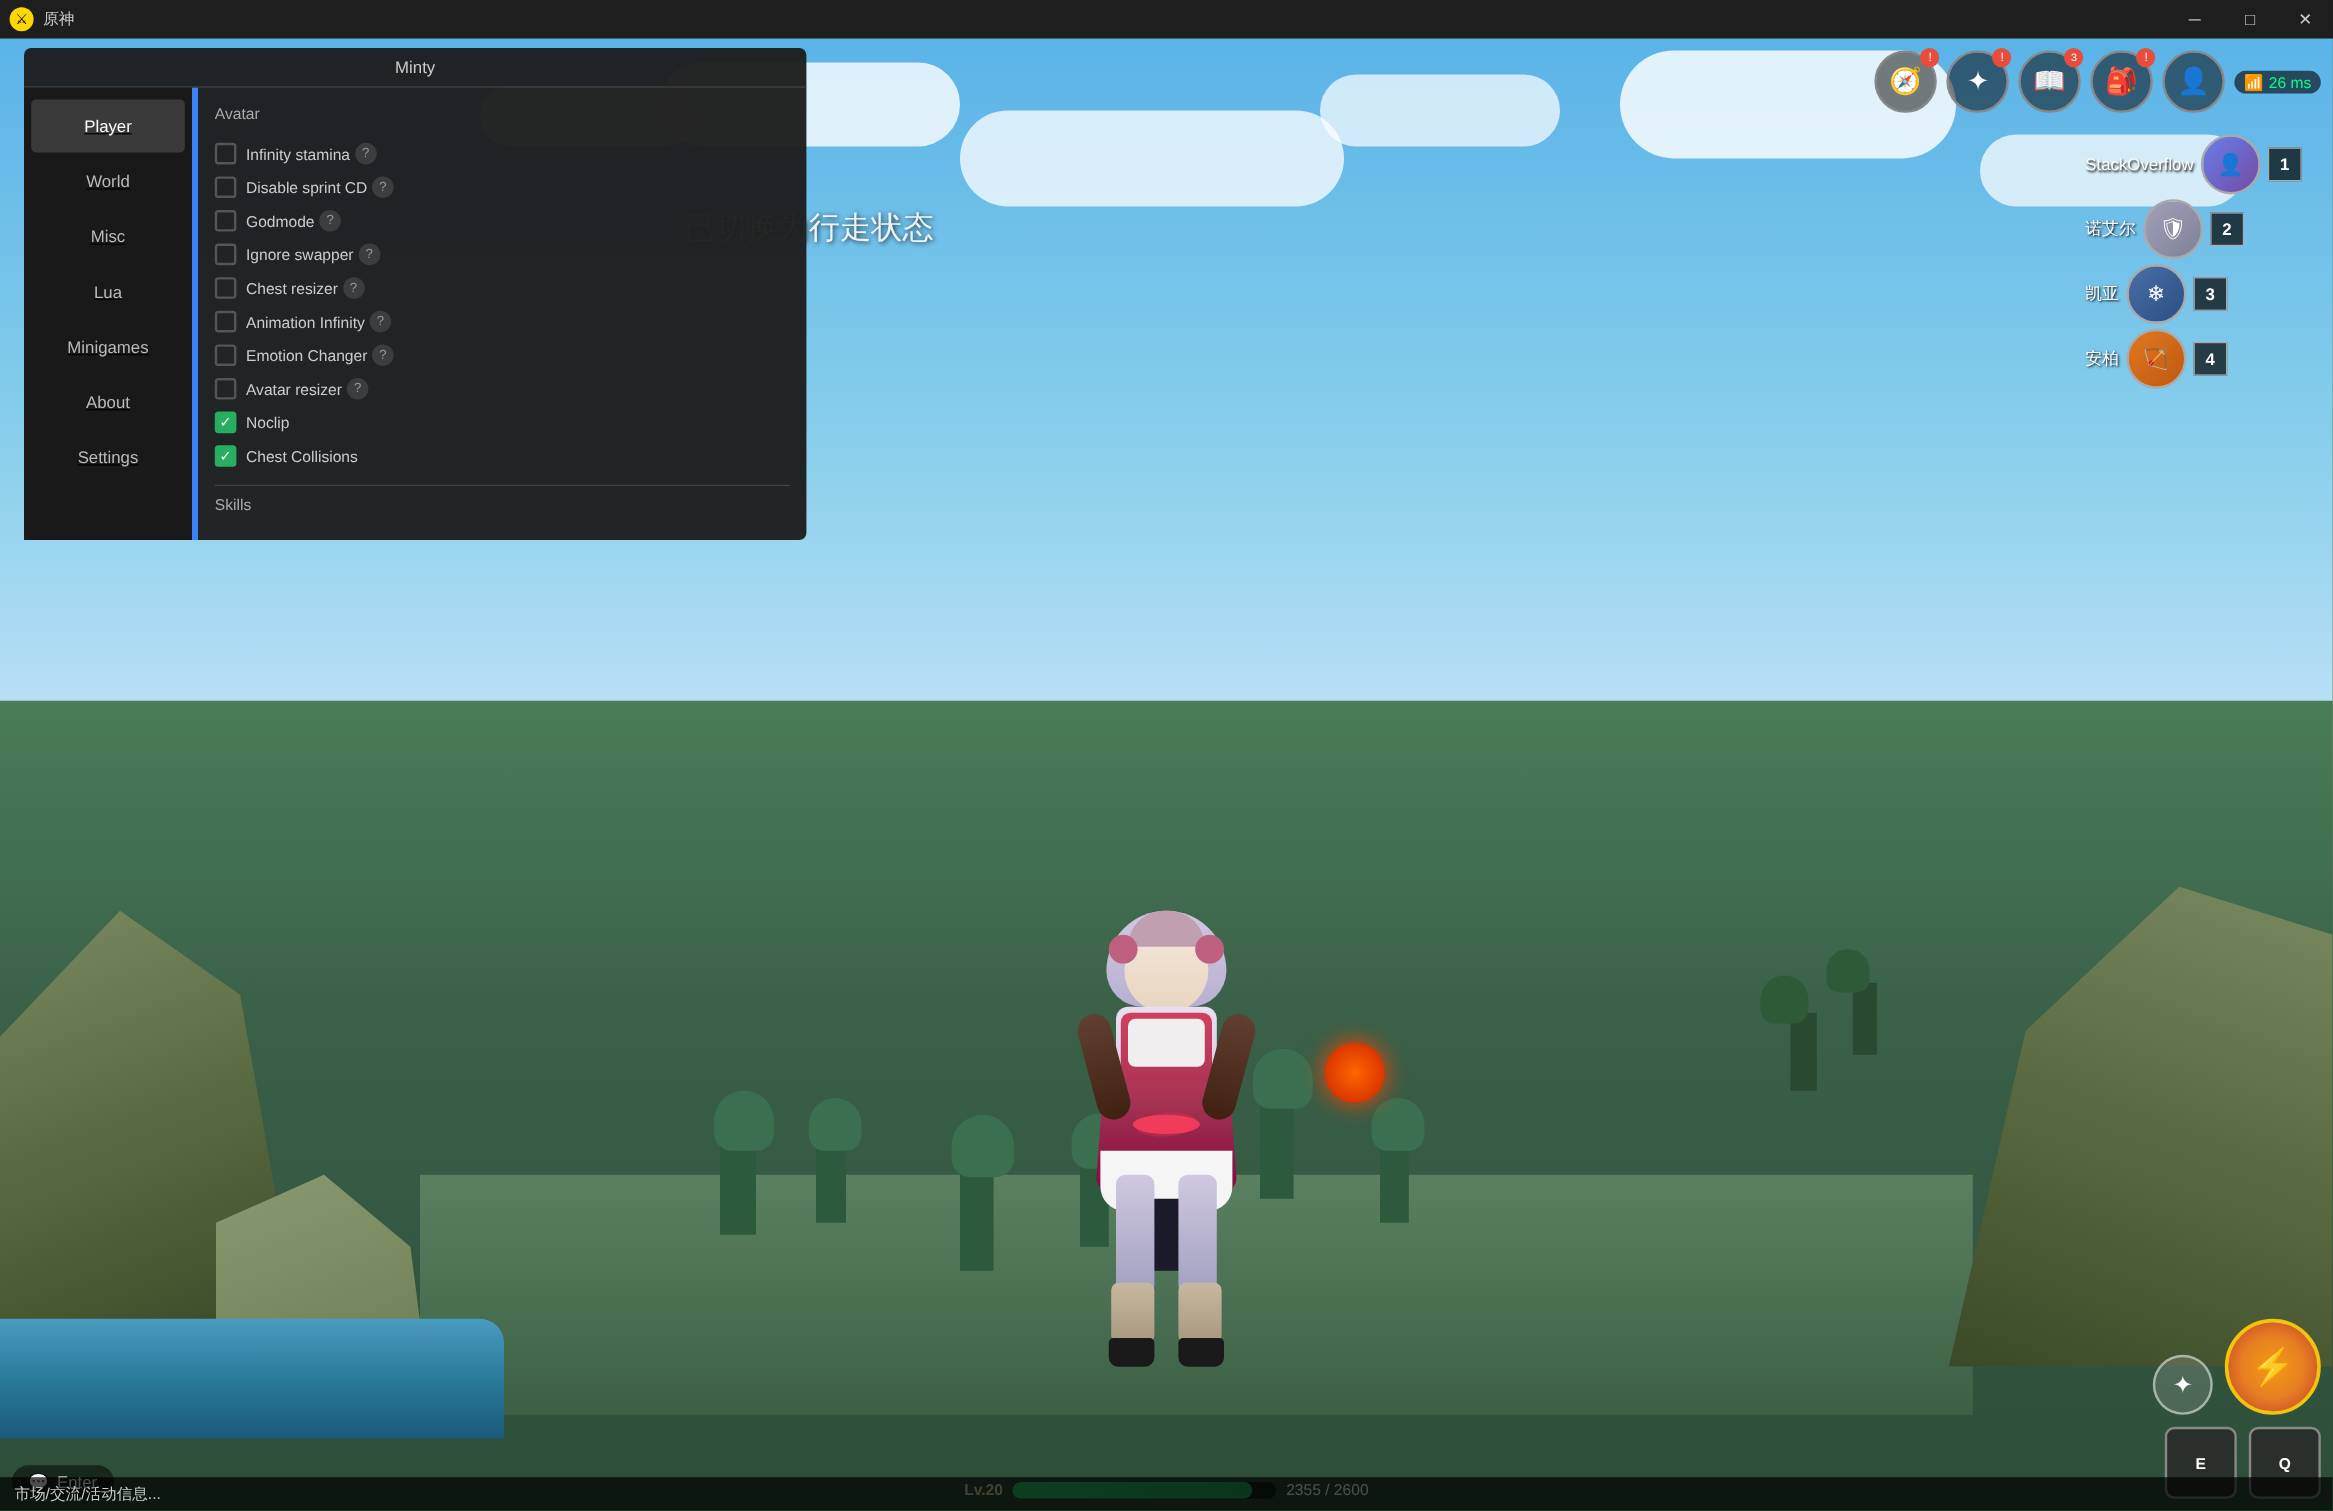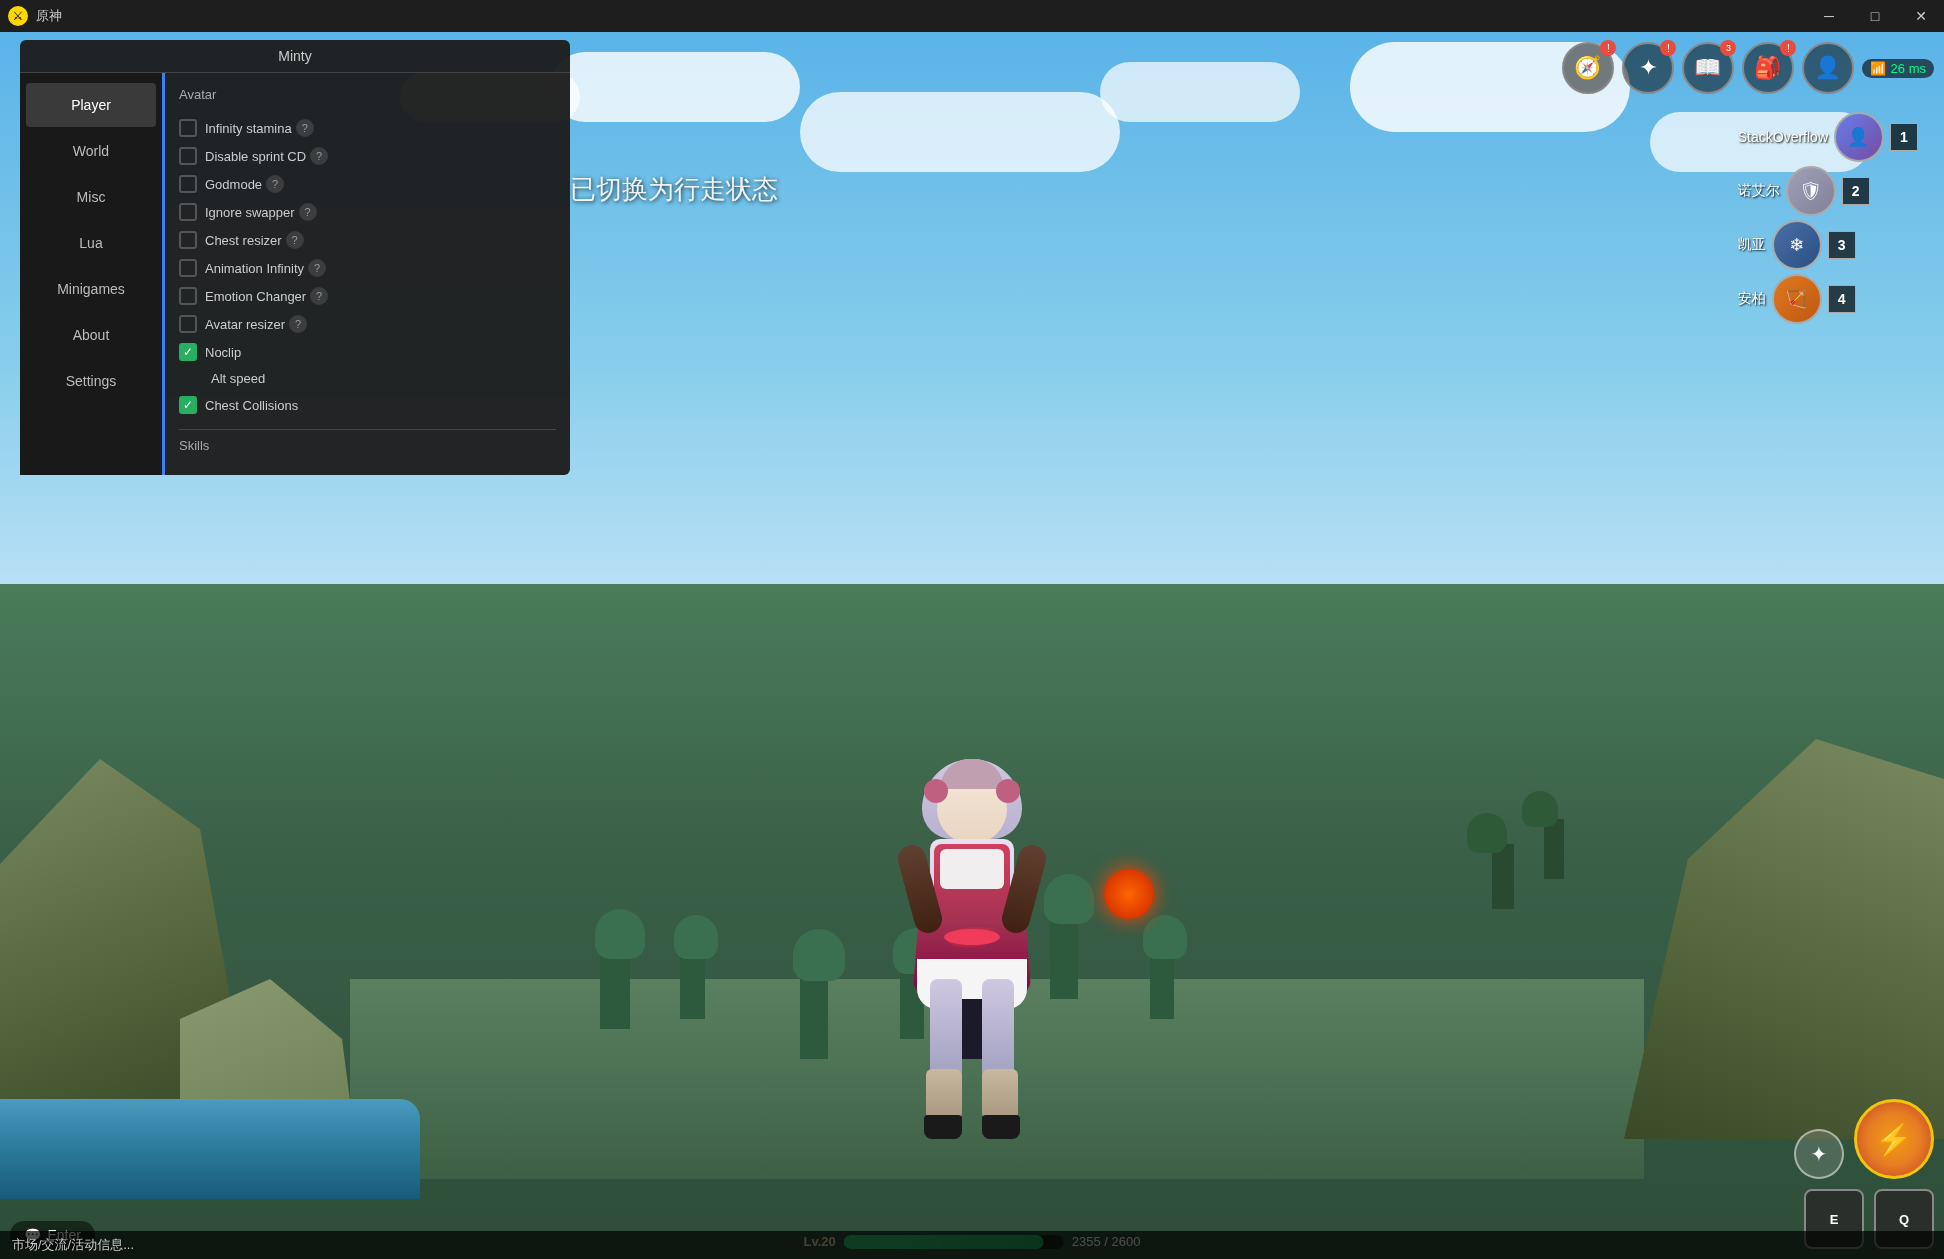--- a/index.html
+++ b/index.html
@@ -240,21 +240,21 @@
       display: flex; align-items: center; padding: 0 12px;
       color: #ccc;
       font-size: 13px;
       z-index: 50;
     }
 
     
     .overlay-panel {
       position: absolute;
       top: 40px; left: 20px;
-      width: 550px;
+      width: 652px;
       background: rgba(30, 30, 30, 0.97);
       border-radius: 6px;
       z-index: 200;
       display: flex;
       flex-direction: column;
     }
     .panel-header {
       text-align: center;
       color: #ccc;
       font-size: 14px;
@@ -263,22 +263,23 @@
     }
     .panel-body {
       display: flex;
       flex: 1;
     }
 
     
     .panel-sidebar {
       width: 145px;
       background: rgba(25,25,25,0.98);
-      border-right: 3px solid #3b82f6;
+      border-right: 5px solid #3b82f6;
       padding: 8px 0;
+      text-decoration: underline;
     }
     .nav-item {
       display: flex;
       align-items: center;
       justify-content: center;
       padding: 14px 10px;
       color: #bbb;
       font-size: 14px;
       cursor: pointer;
       border-radius: 4px;
@@ -717,24 +718,20 @@
       </div>
 
       <div class="option-row">
         <div class="toggle-check checked">✓</div>
         <div class="option-label">
           <span>Noclip</span>
         </div>
       </div>
 
 
-      <div class="alt-speed-row">
-        <div style="width:28px;"></div>
-        <span>Alt speed</span>
-      </div>
 
       <div class="option-row">
         <div class="toggle-check checked">✓</div>
         <div class="option-label">
           <span>Chest Collisions</span>
         </div>
       </div>
 
       <div class="section-header" style="margin-top:10px;border-top:1px solid #444;padding-top:8px;">Skills</div>
 

